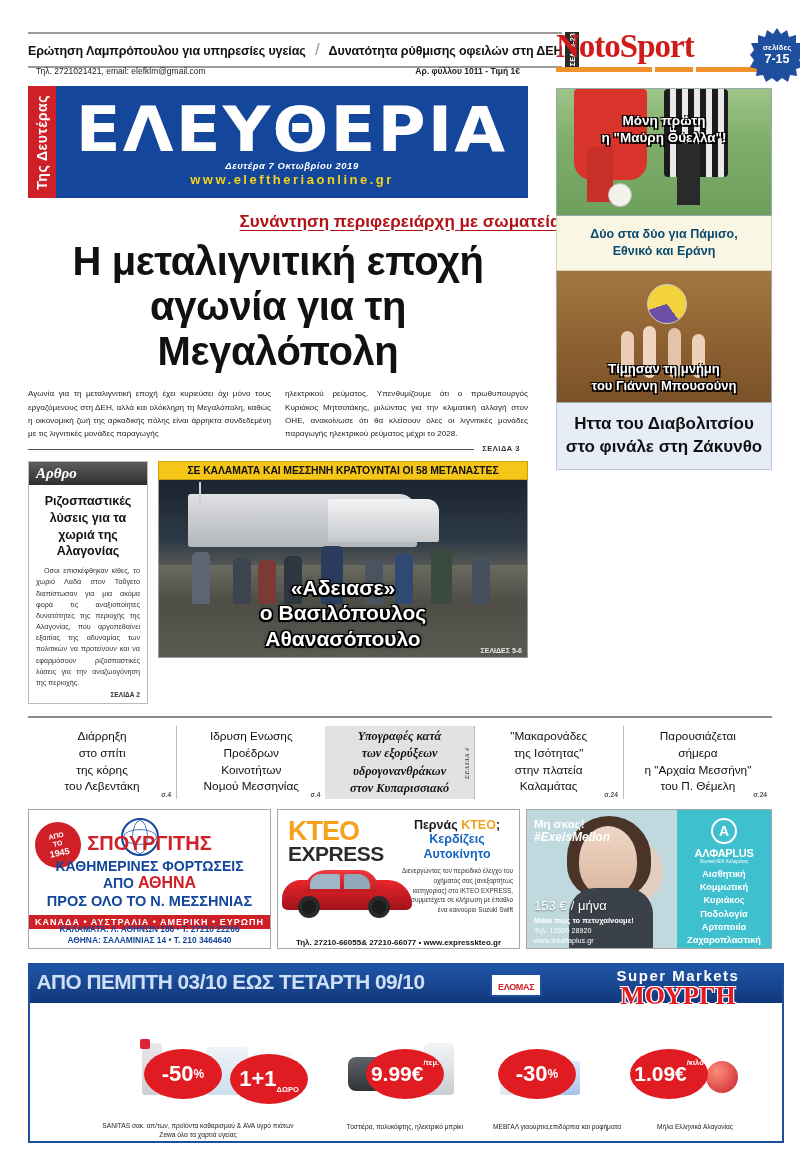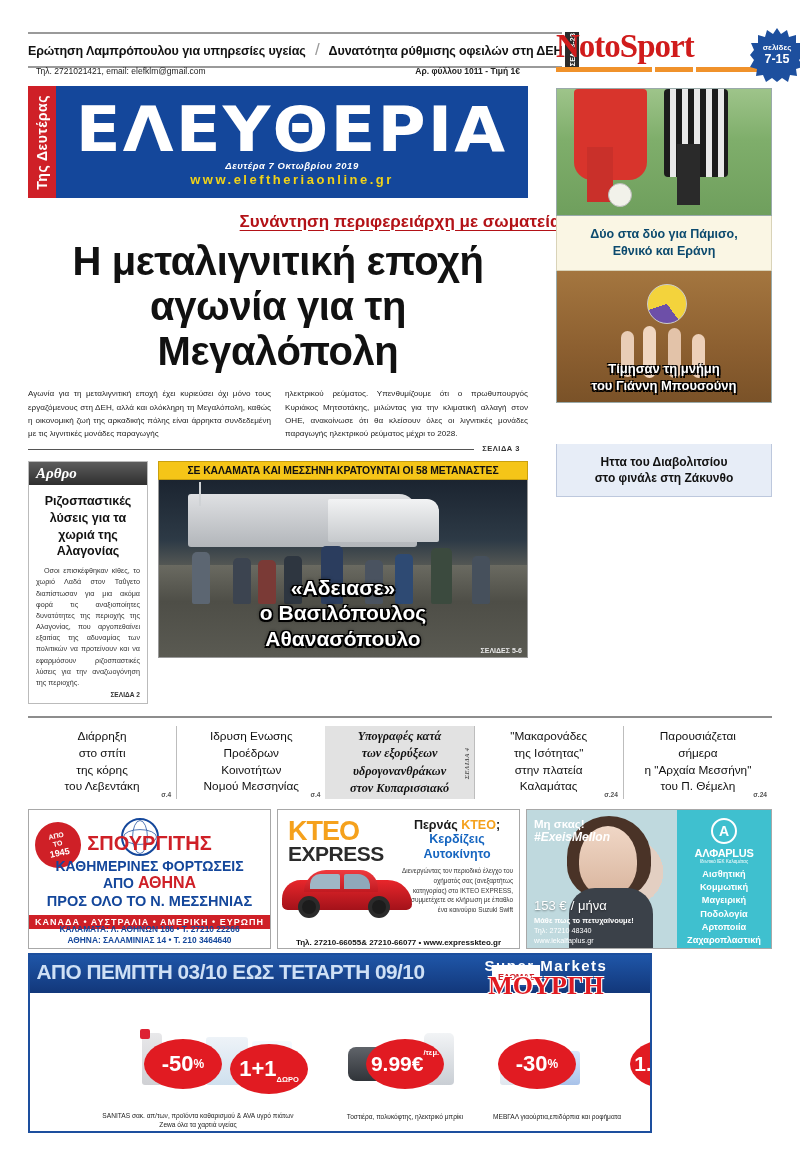--- a/index.html
+++ b/index.html
@@ -182,21 +182,21 @@
     background: #3fc0cf; color: #fff; padding-top: 6px; text-align: center; }
   .af-mark { width: 26px; height: 26px; border: 2px solid #fff; border-radius: 50%;
     margin: 2px auto 3px; position: relative; }
   .af-mark:after { content: "A"; position: absolute; inset: 0; display: flex;
     align-items: center; justify-content: center; font-size: 14px; font-weight: bold; }
   .af-brand { font-size: 11px; font-weight: bold; letter-spacing: -0.3px; }
   .af-tag { font-size: 4.6px; margin-bottom: 4px; }
   .af-list div { font-size: 9.2px; font-weight: bold; line-height: 1.42; }
 
   
-  .super { width: 624px; margin-top: 4px; border: 2px solid #1d4f9e; height: 180px;
+  .super { width: 756px; margin-top: 14px; border: 2px solid #1d4f9e; height: 180px;
     position: relative; background: #fff; overflow: hidden; }
   .super-top { height: 38px; background: linear-gradient(180deg,#1f56a8,#12377a); position: relative; }
   .super-dates { position: absolute; left: 14px; top: 6px; color: #cfe0f5; font-size: 20px;
     font-weight: bold; letter-spacing: -0.5px; transform: scaleX(1.04); }
   .elomas { position: absolute; left: 460px; top: 8px; background: #fff; border: 2px solid #1d4f9e;
     padding: 1px 6px; }
   .elomas span { font-size: 9px; font-weight: bold; color: #cf2027; letter-spacing: -0.3px; }
   .sm-brand { position: absolute; right: 14px; top: 2px; text-align: center; width: 180px; }
   .sm-brand .sm1 { color: #fff; font-size: 15px; font-weight: bold; letter-spacing: 1.5px; }
   .sm-brand .sm2 { color: #e11b22; font-size: 26px; font-weight: bold; letter-spacing: 0px;
@@ -314,20 +314,25 @@
 
   <div style="position:absolute; left:556px; top:88px; width:216px;">
 
     <div style="border:1px solid #9aa; height:128px; position:relative; overflow:hidden;
          background:linear-gradient(180deg,#9ec48a 0%,#7fae6b 40%,#6f9f5d 100%);">
       <div style="position:absolute;left:8%;top:0;width:34%;height:72%;background:#d8342c;border-radius:4px 4px 18px 18px;"></div>
       <div style="position:absolute;left:14%;top:46%;width:12%;height:44%;background:#c9302a;"></div>
       <div style="position:absolute;left:50%;top:0;width:30%;height:70%;background:repeating-linear-gradient(90deg,#1c1c1c 0 6px,#e9e9e9 6px 12px);border-radius:4px;"></div>
       <div style="position:absolute;left:56%;top:44%;width:11%;height:48%;background:#2a2a2a;"></div>
       <div style="position:absolute;left:24%;bottom:6%;width:24px;height:24px;border-radius:50%;background:#f2f2ea;border:1px solid #bbb;"></div>
+      <div style="position:absolute;left:0;right:0;top:18%;text-align:center;color:#fff;font-size:13.5px;font-weight:bold;line-height:1.28;
+           text-shadow:1.5px 1.5px 0 #000,-1.5px 1.5px 0 #000,1.5px -1.5px 0 #000,-1.5px -1.5px 0 #000;">
+        <div>Μόνη πρώτη</div>
+        <div>η "Μαύρη Θύελλα"!</div>
+      </div>
     </div>
 
     <div style="background:#faf6e4; border:1px solid #d9d3b8; border-top:none; text-align:center;
          padding:10px 4px; font-size:12.5px; font-weight:bold; color:#0c4a6e; line-height:1.35;">
       <div>Δύο στα δύο για Πάμισο,</div>
       <div>Εθνικό και Εράνη</div>
     </div>
 
     <div style="border:1px solid #9aa; border-top:none; height:132px; position:relative; overflow:hidden;
          background:linear-gradient(180deg,#a4763f 0%,#8c5f30 60%,#7a5228 100%);">
@@ -338,21 +343,21 @@
       <div style="position:absolute;left:52%;top:44%;width:13px;height:50px;background:#e3c3a9;border-radius:7px;"></div>
       <div style="position:absolute;left:63%;top:48%;width:13px;height:44px;background:#edd0b8;border-radius:7px;"></div>
       <div style="position:absolute;left:0;right:0;bottom:5%;text-align:center;color:#fff;font-size:13px;font-weight:bold;line-height:1.3;
            text-shadow:1.5px 1.5px 0 #000,-1.5px 1.5px 0 #000,1.5px -1.5px 0 #000,-1.5px -1.5px 0 #000;">
         <div>Τίμησαν τη μνήμη</div>
         <div>του Γιάννη Μπουσούνη</div>
       </div>
     </div>
 
     <div style="background:#e7edf7; border:1px solid #bdc8dd; border-top:none; text-align:center;
-         padding:10px 4px; font-size:12px; font-weight:bold; color:#111; line-height:1.35;margin-top:41px;">
+         padding:10px 4px; font-size:17px; font-weight:bold; color:#111; line-height:1.35;">
       <div>Ηττα του Διαβολιτσίου</div>
       <div>στο φινάλε στη Ζάκυνθο</div>
     </div>
   </div>
 
   <div class="teasers">
     <div class="teaser">
       <div>Διάρρηξη</div>
       <div>στο σπίτι</div>
       <div>της κόρης</div>
@@ -446,31 +451,31 @@
       <div class="af-msg">
         <div class="m1">Μη σκας!</div>
         <div class="m2">#ExeisMellon</div>
       </div>
       <div class="af-price">
         <span>153 €</span>
         <span>/ μήνα</span>
       </div>
       <div class="af-learn">Μάθε πως το πετυχαίνουμε!</div>
       <div class="af-tel">
-        <div>Τηλ: 27210 48340</div>
+        <div>Τηλ: 12600 28920</div>
         <div>www.iekalfaplus.gr</div>
       </div>
       <div class="af-right">
         <div class="af-mark"></div>
         <div class="af-brand">ΑΛΦΑPLUS</div>
         <div class="af-tag">Ιδιωτικό ΙΕΚ Καλαμάτας</div>
         <div class="af-list">
           <div>Αισθητική</div>
           <div>Κομμωτική</div>
-          <div>Μαγειρική</div>
+          <div>Κυριάκος</div>
           <div>Ποδολογία</div>
           <div>Αρτοποιία</div>
           <div>Ζαχαροπλαστική</div>
         </div>
       </div>
     </div>
   </div>
 
   <div class="super">
     <div class="super-top">

